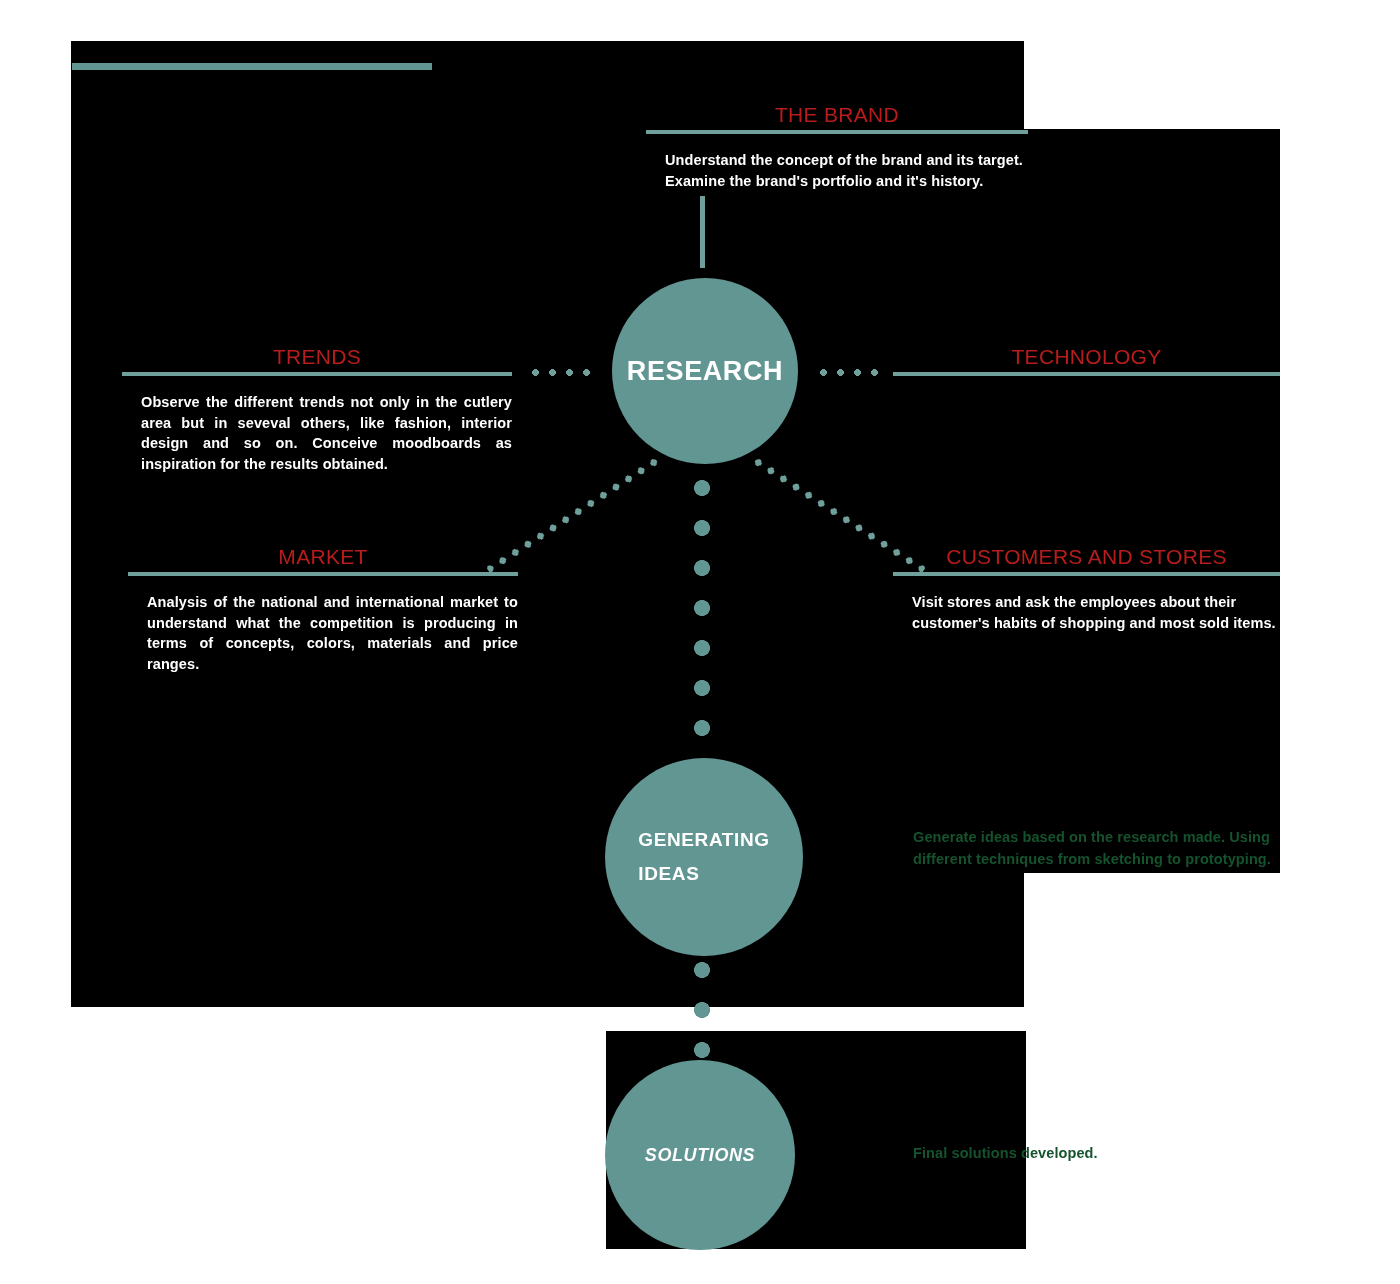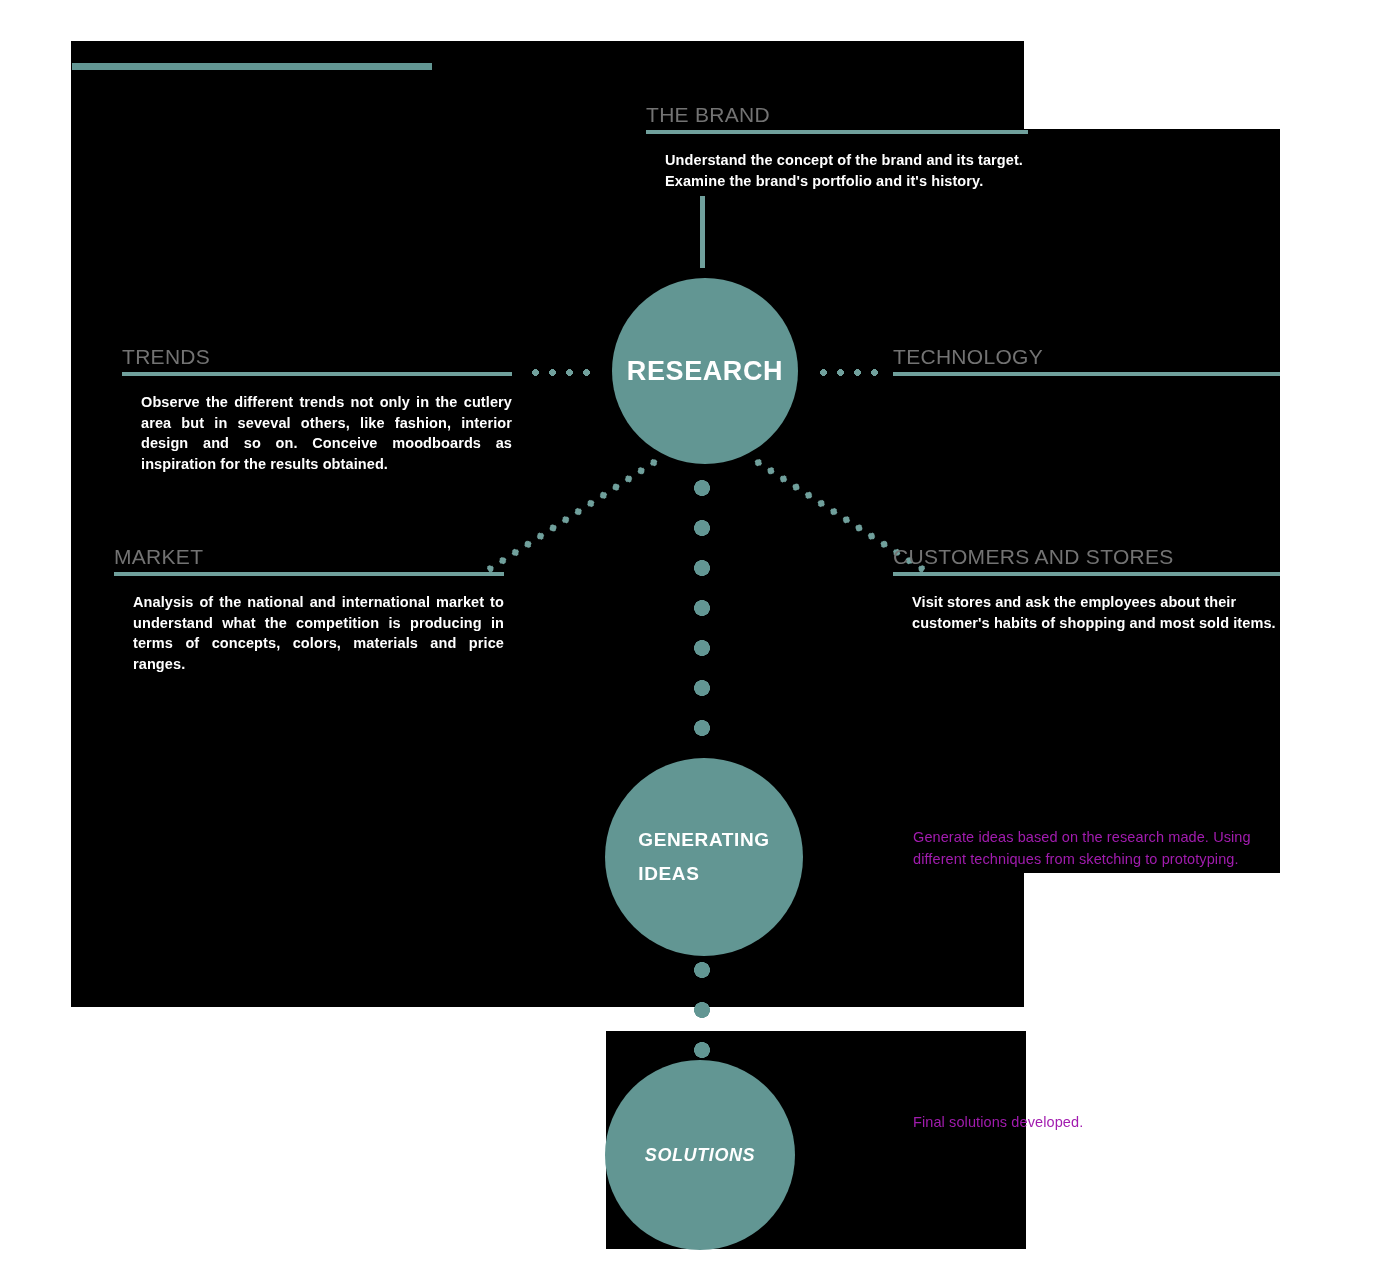--- a/index.html
+++ b/index.html
@@ -36,60 +36,61 @@
   #process-rule{
     position:absolute;
     left:72px; top:63px;
     width:360px; height:7px;
     background:#629693;
   }
 
   
   .section{position:absolute;}
   .section .sec-title{
-    color:#737373;
+    color:#b91c1c;
     font-size:21px;
     font-weight:400;
     letter-spacing:0.3px;
     line-height:24px;
     white-space:nowrap;
+    text-align:center;
   }
   .section .sec-rule{
     height:4px;
     background:#70a09c;
     margin-top:3px;
   }
   .section .sec-body{
     color:#ffffff;
     font-size:14.5px;
     font-weight:bold;
     line-height:20.5px;
     margin-top:16px;
     letter-spacing:0.1px;
   }
   .just .sec-body{text-align:justify;}
   .indent .sec-body{margin-left:19px;}
 
   #sec-brand     {left:646px; top:103px;  width:382px;}
   #sec-trends    {left:122px; top:345px;  width:390px;}
   #sec-technology{left:893px; top:345px;  width:387px;}
-  #sec-market    {left:114px; top:545px;  width:390px;}
+  #sec-market    {left:128px; top:545px;  width:390px;}
   #sec-customers {left:893px; top:545px;  width:387px;}
 
   
   .plain-note{
     position:absolute;
-    color:#a21caf;
+    color:#14532d;
     font-size:14.5px;
-    font-weight:normal;
+    font-weight:bold;
     line-height:22px;
     letter-spacing:0.1px;
   }
   #note-ideas{left:913px; top:826px; width:372px;}
-  #note-solutions{left:913px; top:1112px; width:330px; line-height:20px;}
+  #note-solutions{left:913px; top:1143px; width:330px; line-height:20px;}
 
   
   .node{
     position:absolute;
     border-radius:50%;
     background:#629693;
     display:flex;
     align-items:center;
     justify-content:center;
     text-align:left;

